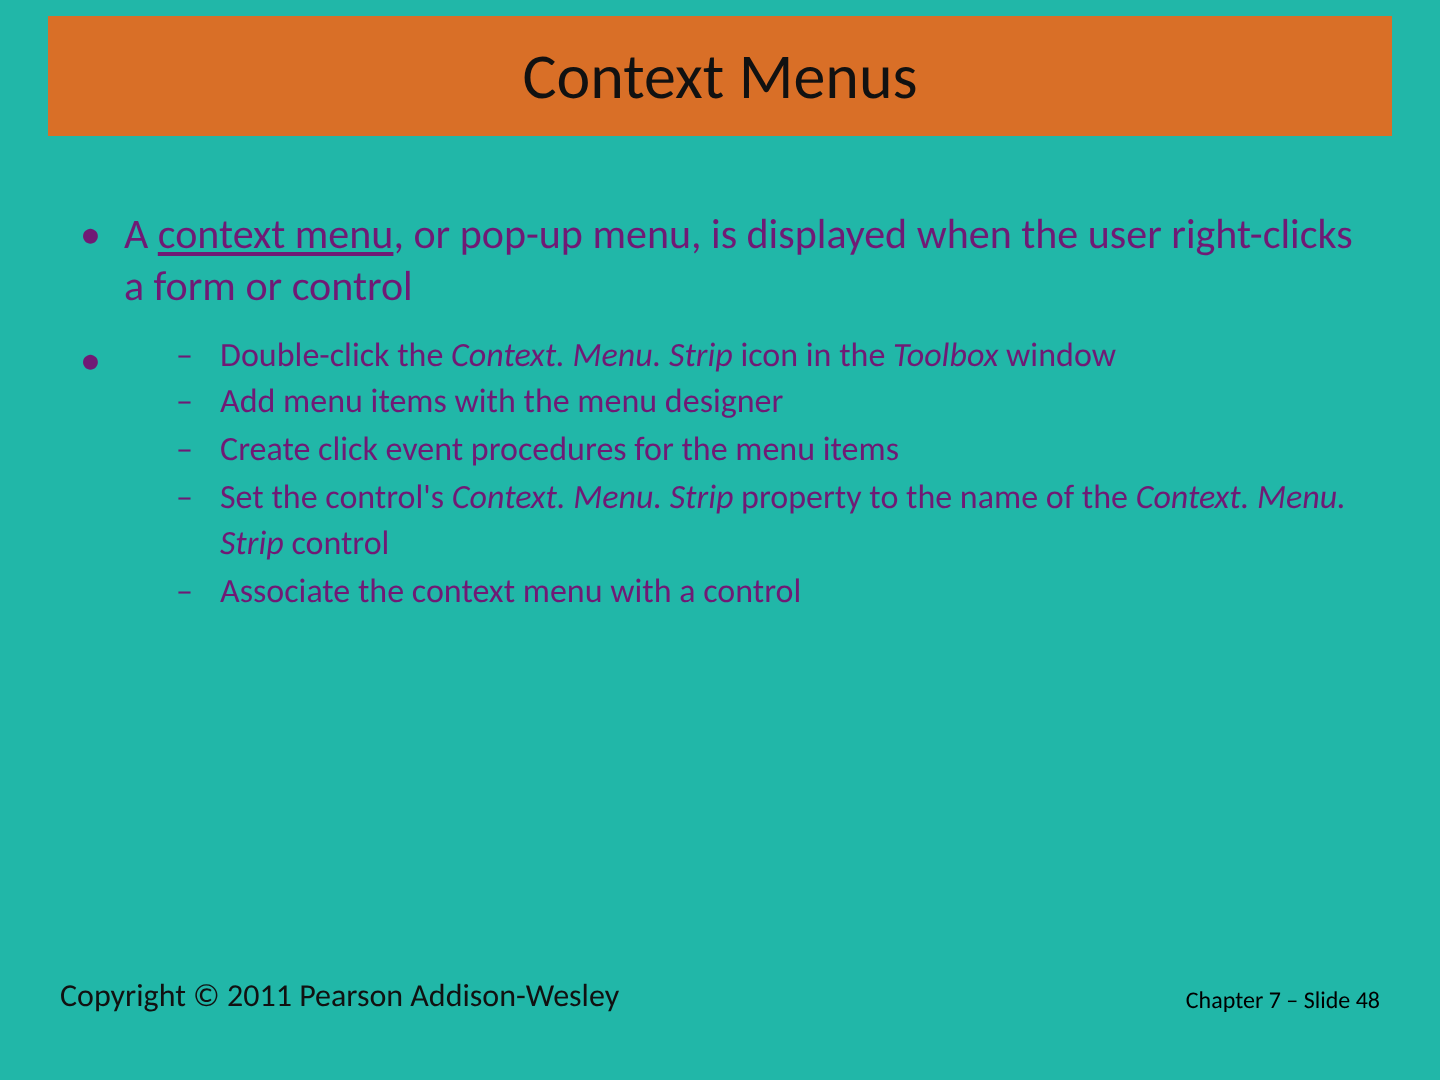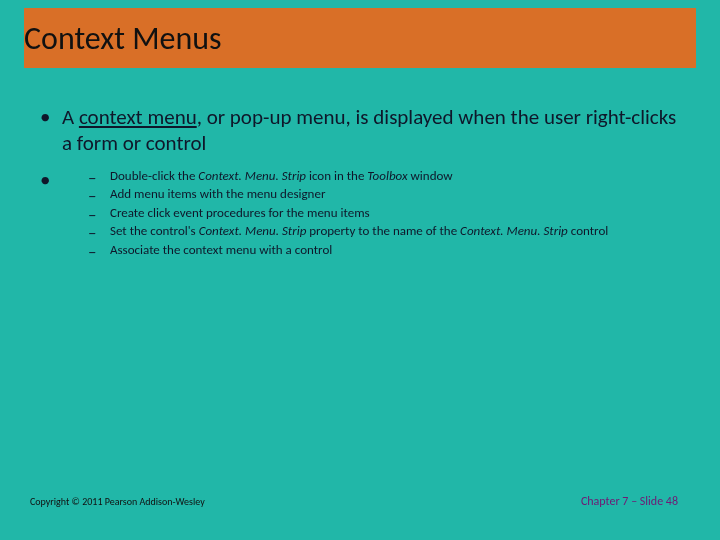--- a/index.html
+++ b/index.html
@@ -9,73 +9,73 @@
     background: #21b7a8;
     position: relative;
   }
   .title-bar {
     position: absolute;
     left: 24px; top: 8px;
     width: 672px; height: 60px;
     background: #d96f27;
     display: flex;
     align-items: center;
-    justify-content: flex-start;
+    justify-content: center;
   }
   .title-text {
     color: #111;
     font-size: 32px;
     font-weight: 400;
   }
   .content {
     position: absolute;
     left: 34px; right: 34px;
     top: 104px;
-    color: #0f172a;
+    color: #701a75;
   }
   ul.main { list-style: none; }
   ul.main > li {
     position: relative;
     padding-left: 28px;
     font-size: 21px;
     line-height: 1.25;
     margin-bottom: 2px;
   }
   ul.main > li::before {
     content: "•";
     position: absolute;
     left: 6px; top: 0;
     font-size: 21px;
   }
   ul.sub { list-style: none; margin-top: 10px; margin-left: 22px; }
   ul.sub > li {
     position: relative;
     padding-left: 26px;
-    font-size: 13px;
+    font-size: 17px;
     line-height: 1.35;
     margin-bottom: 1px;
   }
   ul.sub > li::before {
     content: "–";
     position: absolute;
     left: 4px; top: 0;
     font-size: 17px;
   }
   .ul { text-decoration: underline; }
   .footer-left {
     position: absolute;
     left: 30px; bottom: 32px;
-    font-size: 10px;
+    font-size: 16px;
     color: #111;
   }
   .footer-right {
     position: absolute;
-    right: 42px; bottom: 32px;
+    right: 30px; bottom: 32px;
     font-size: 12px;
-    color: #701a75;
+    color: #000000;
     text-align: right;
   }
 </style>
 </head>
 <body>
 
 <div class="slide">
 
   <div class="title-bar">
     <div class="title-text">Context Menus</div>

